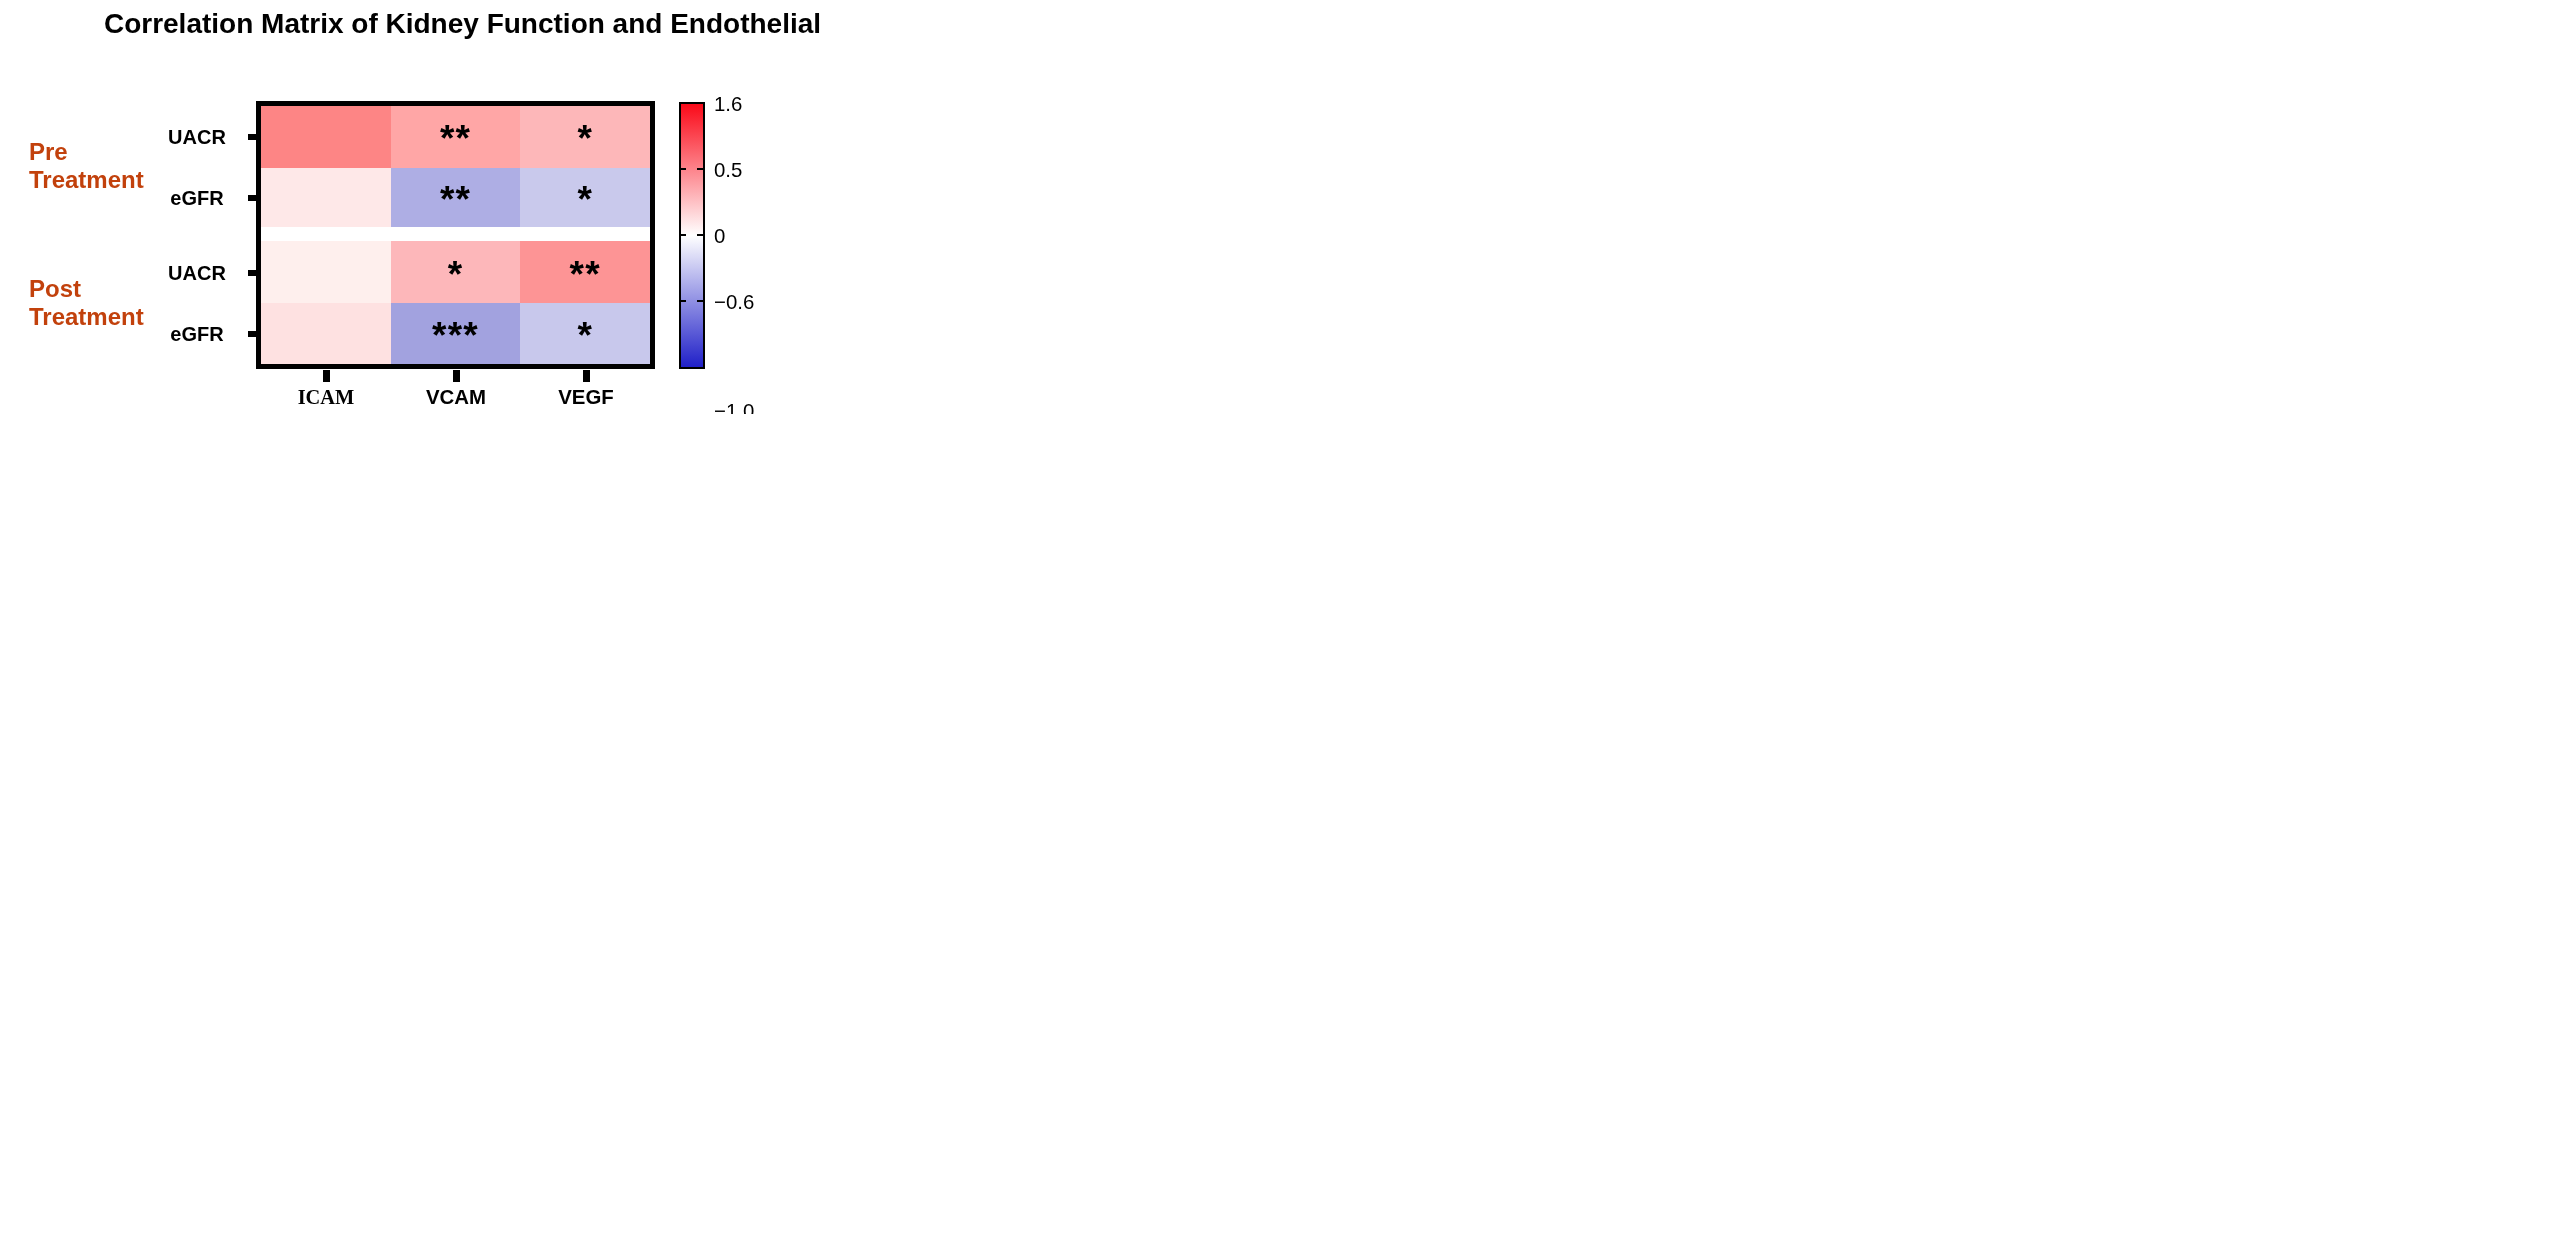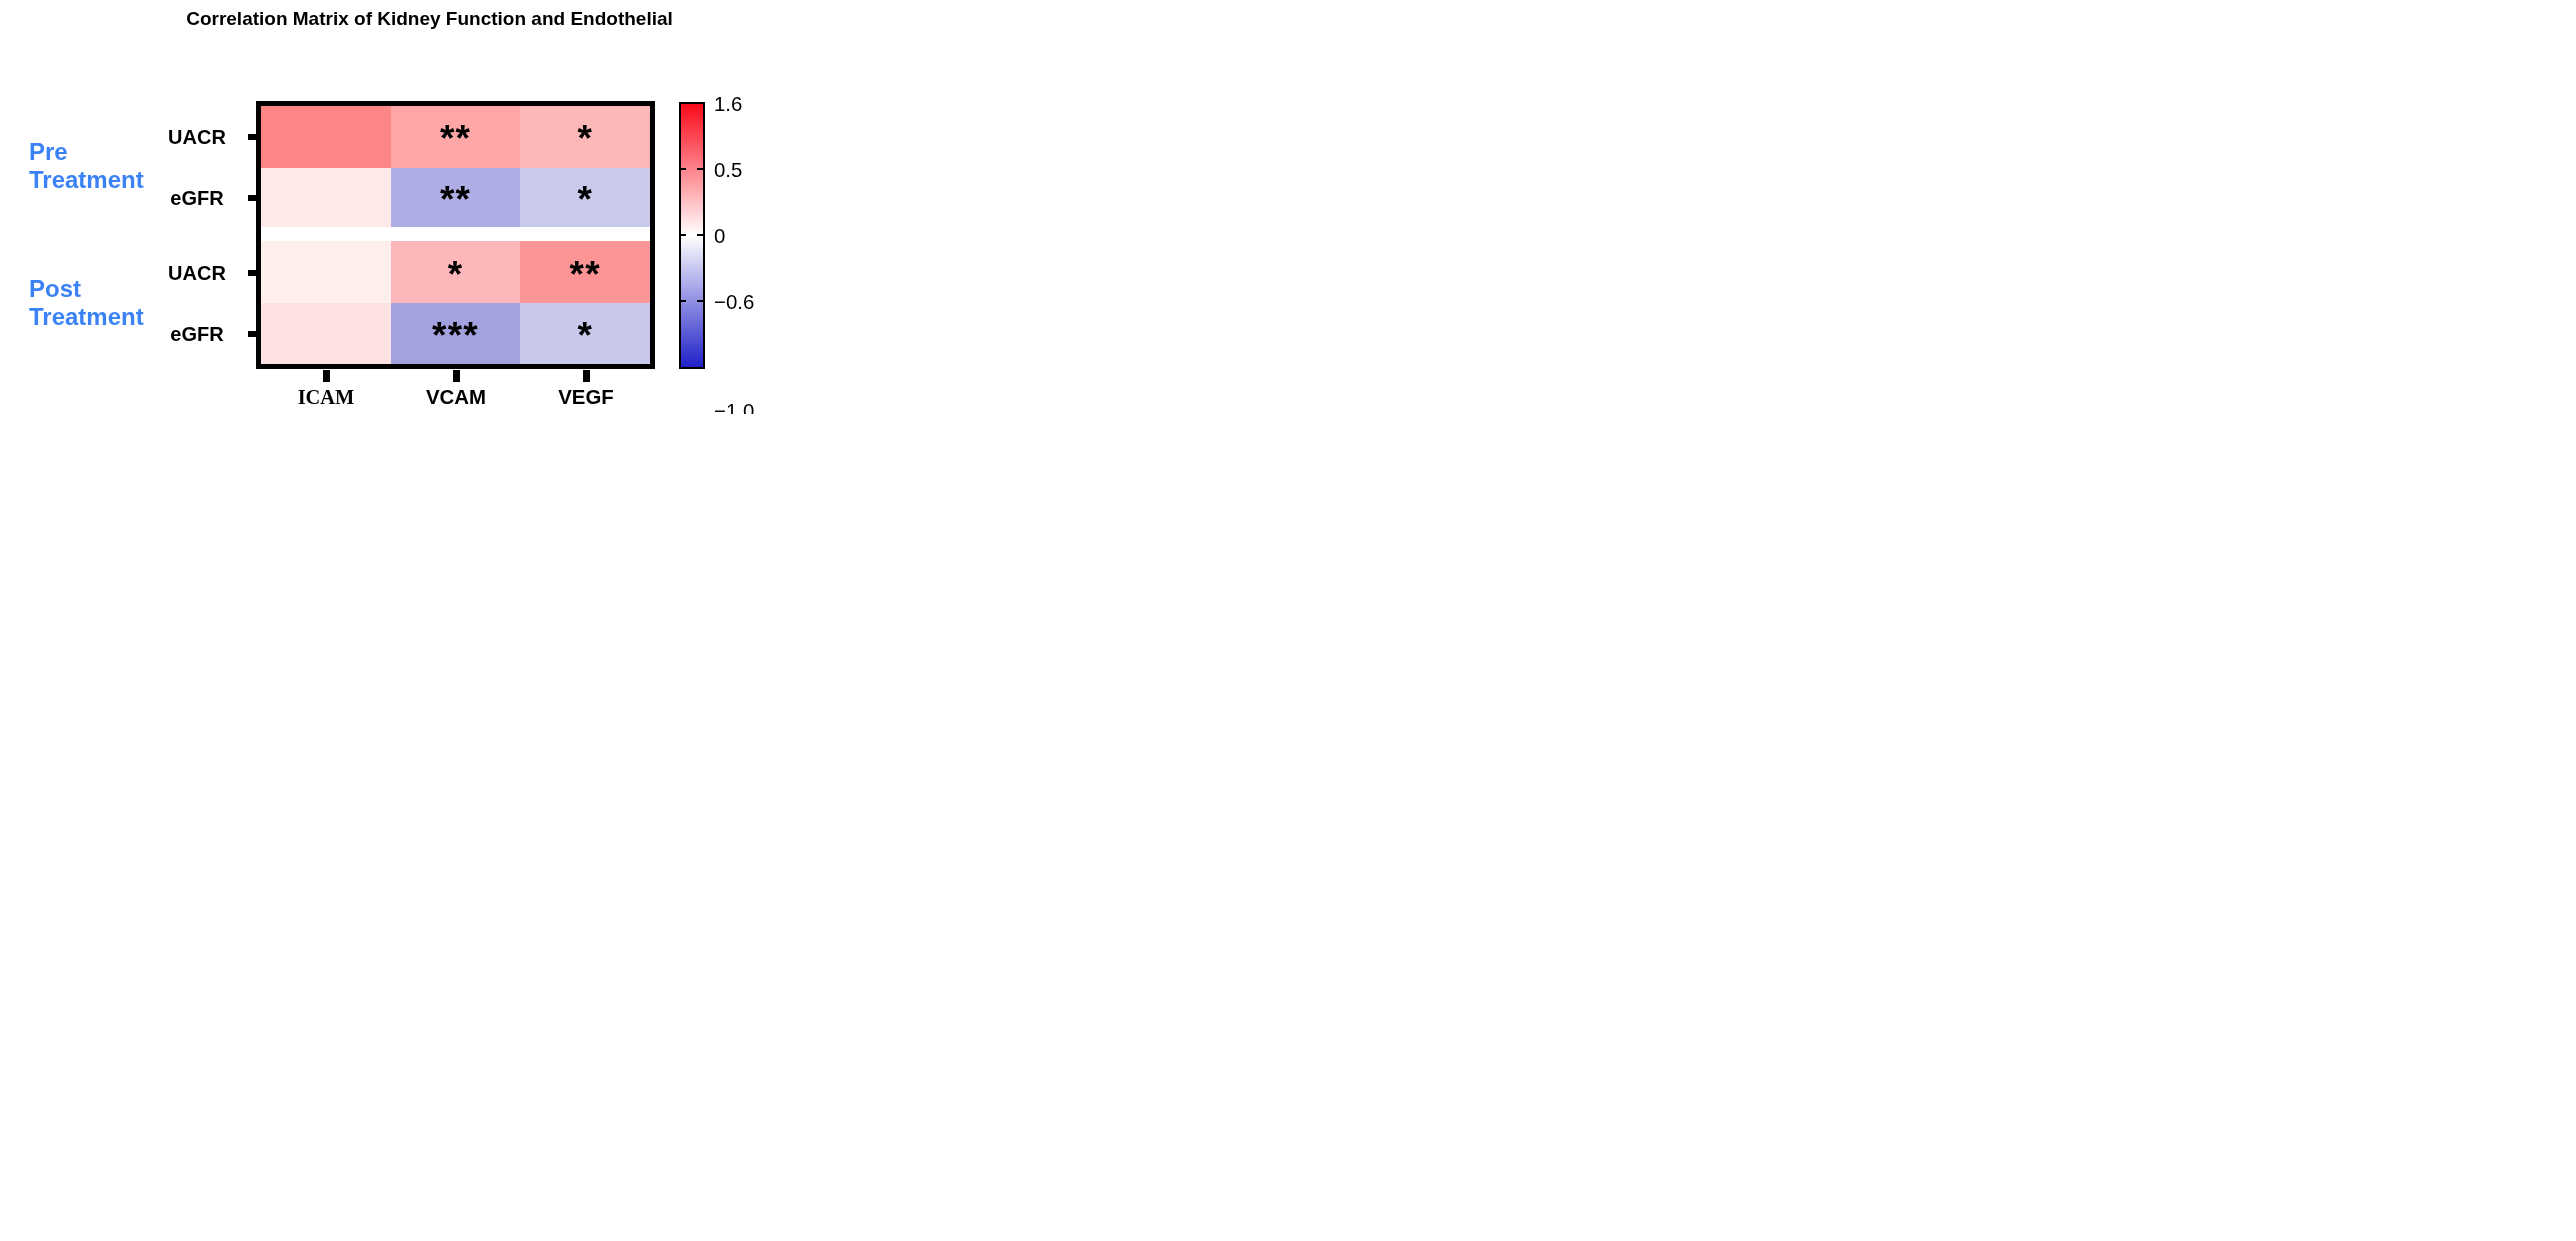--- a/index.html
+++ b/index.html
@@ -5,25 +5,25 @@
   html,body{margin:0;padding:0;background:#ffffff;}
   .page{
     position:relative;
     width:859px;height:414px;
     background:#ffffff;
     font-family:"Liberation Sans",sans-serif;
     overflow:hidden;
   }
   .title{
     position:absolute;left:0;top:7.2px;width:100%;
-    text-align:center;font-weight:700;font-size:19px;line-height:1.22;color:#000;
+    text-align:center;font-weight:700;font-size:28px;line-height:1.22;color:#000;padding-left:33px;
   }
   .group-label{
     position:absolute;left:29px;
-    font-weight:700;font-size:24px;line-height:1.15;color:#3b82f6;text-align:left;
+    font-weight:700;font-size:24px;line-height:1.15;color:#c2410c;text-align:left;
   }
   .group-label.pre{top:138px;}
   .group-label.post{top:275px;}
   .row-label{
     position:absolute;width:96px;text-align:center;
     font-weight:700;font-size:20px;color:#000;
     transform:translateY(-50%);
   }
   .row-label{right:614px;} 
   .row-tick{

